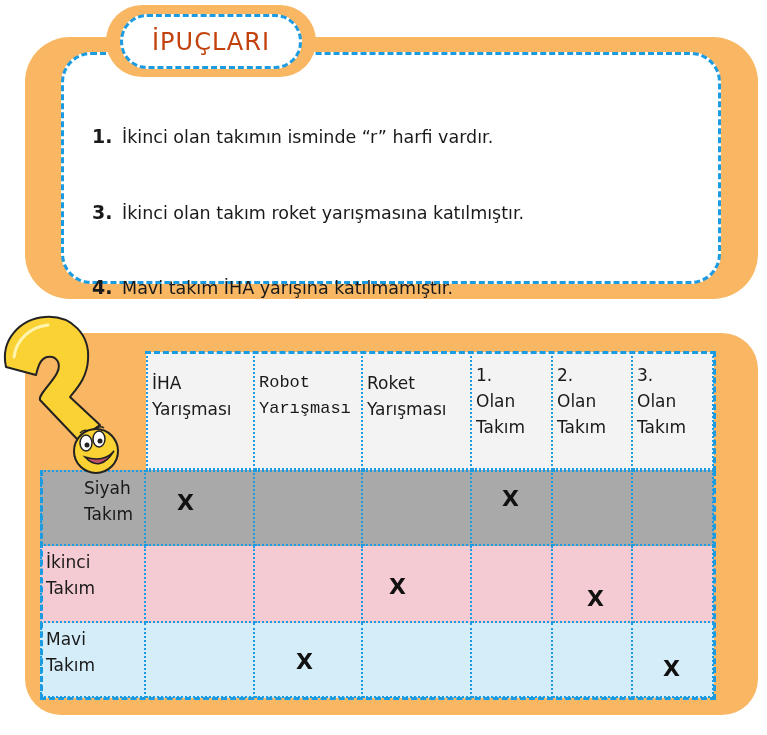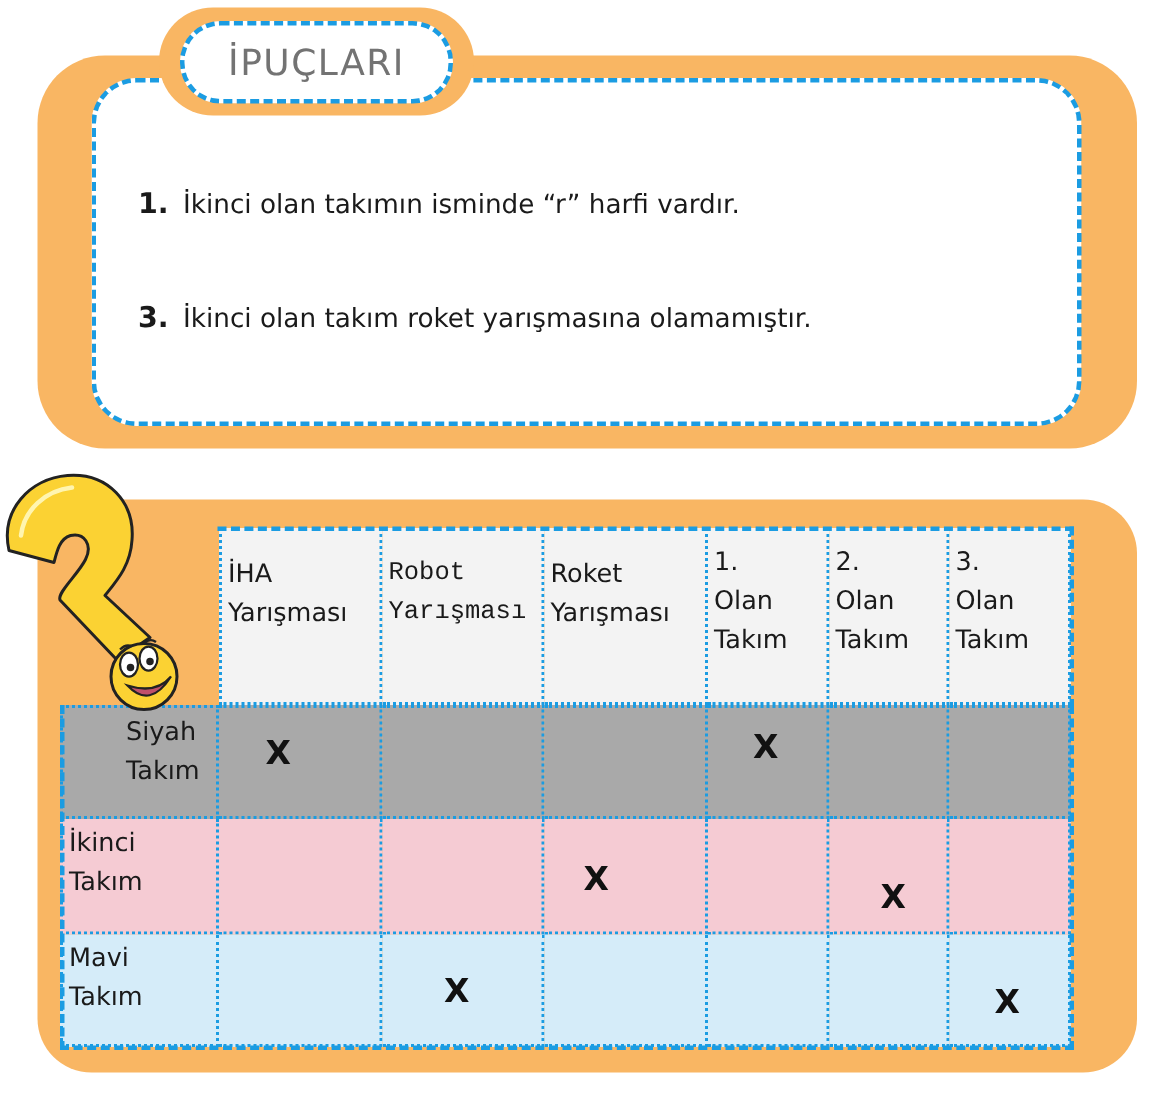--- a/index.html
+++ b/index.html
@@ -19,21 +19,21 @@
   .title-pill {
     position: absolute; left: 106px; top: 5px; width: 210px; height: 72px;
     background: #f9b663; border-radius: 36px;
   }
   .title-inner {
     position: absolute; left: 120px; top: 14px; width: 182px; height: 55px;
     background: #ffffff; border: 3px dashed #1b9ce2; border-radius: 27px;
     display: flex; align-items: center; justify-content: center;
   }
   .title-inner span {
-    font-family: "DejaVu Sans", sans-serif; font-size: 24px; color: #737373; letter-spacing: 1px;
+    font-family: "DejaVu Sans", sans-serif; font-size: 24px; color: #c2410c; letter-spacing: 1px;
   }
   .clue-list { position: absolute; left: 92px; top: 86px; list-style: none; }
   .clue-list li {
     font-size: 17.5px; height: 35.5px; line-height: 21px; color: #1a1a1a; white-space: nowrap; margin-top: 40px;
   }
   .clue-list li .num { font-weight: bold; font-size: 19px; margin-right: 4px; }
 
   
   .table-frame {
     position: absolute; left: 25px; top: 333px; width: 733px; height: 382px;
@@ -62,21 +62,22 @@
 
 <div class="clue-frame"></div>
 <div class="clue-inner"></div>
 <div class="title-pill"></div>
 <div class="title-inner">
   <span>İPUÇLARI</span>
 </div>
 
 <ol class="clue-list">
   <li><span class="num">1.</span> <span>İkinci olan takımın isminde “r” harfi vardır.</span></li>
-  <li><span class="num">3.</span> <span>İkinci olan takım roket yarışmasına olamamıştır.</span></li>
+  <li><span class="num">3.</span> <span>İkinci olan takım roket yarışmasına katılmıştır.</span></li>
+  <li><span class="num">4.</span> <span>Mavi takım İHA yarışına katılmamıştır.</span></li>
 </ol>
 
 <div class="table-frame"></div>
 
 <div class="cell hdr" style="left:146px;top:352px;width:109px;height:118px;border-left:2px dotted #1b9ce2;">
   <div>İHA</div>
   <div>Yarışması</div>
 </div>
 <div class="cell hdr" style="left:255px;top:352px;width:108px;height:118px;font-family:Liberation Mono, monospace;">
   <div>Robot</div>

